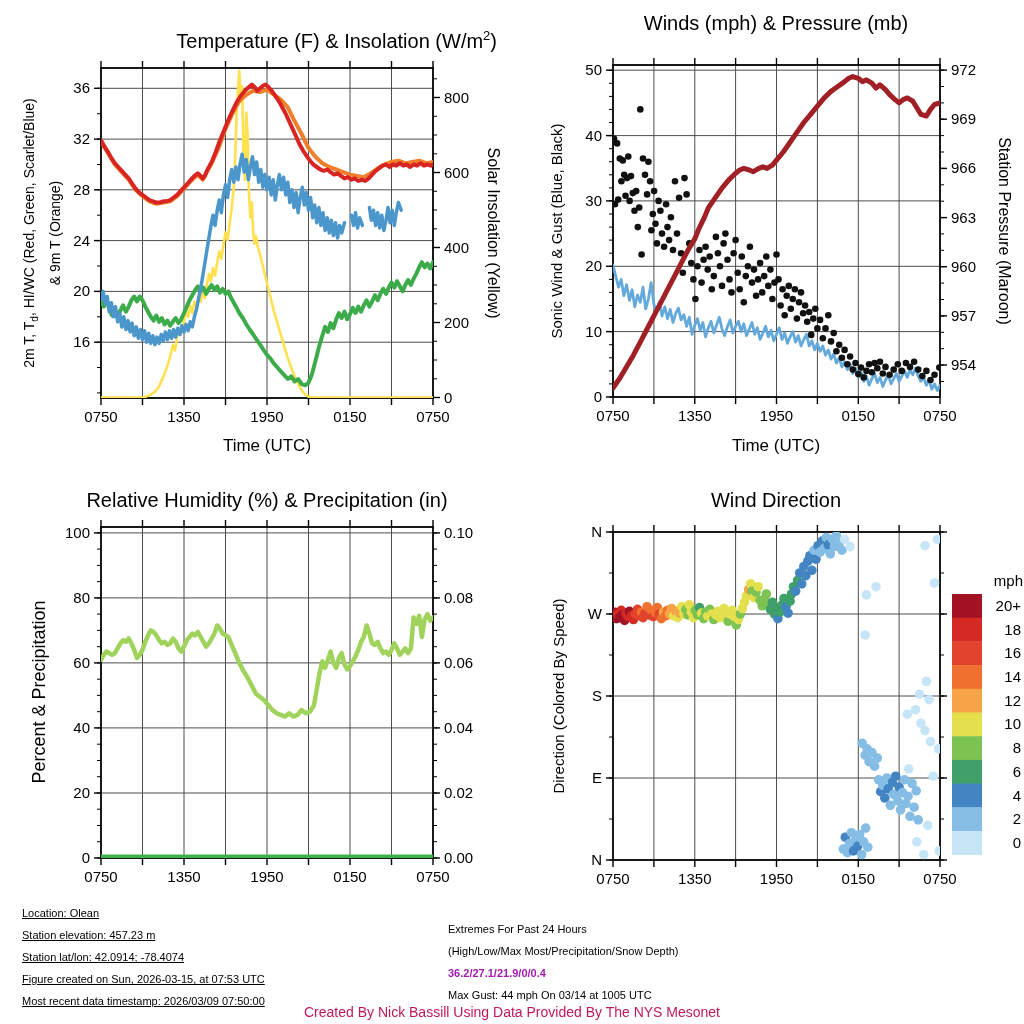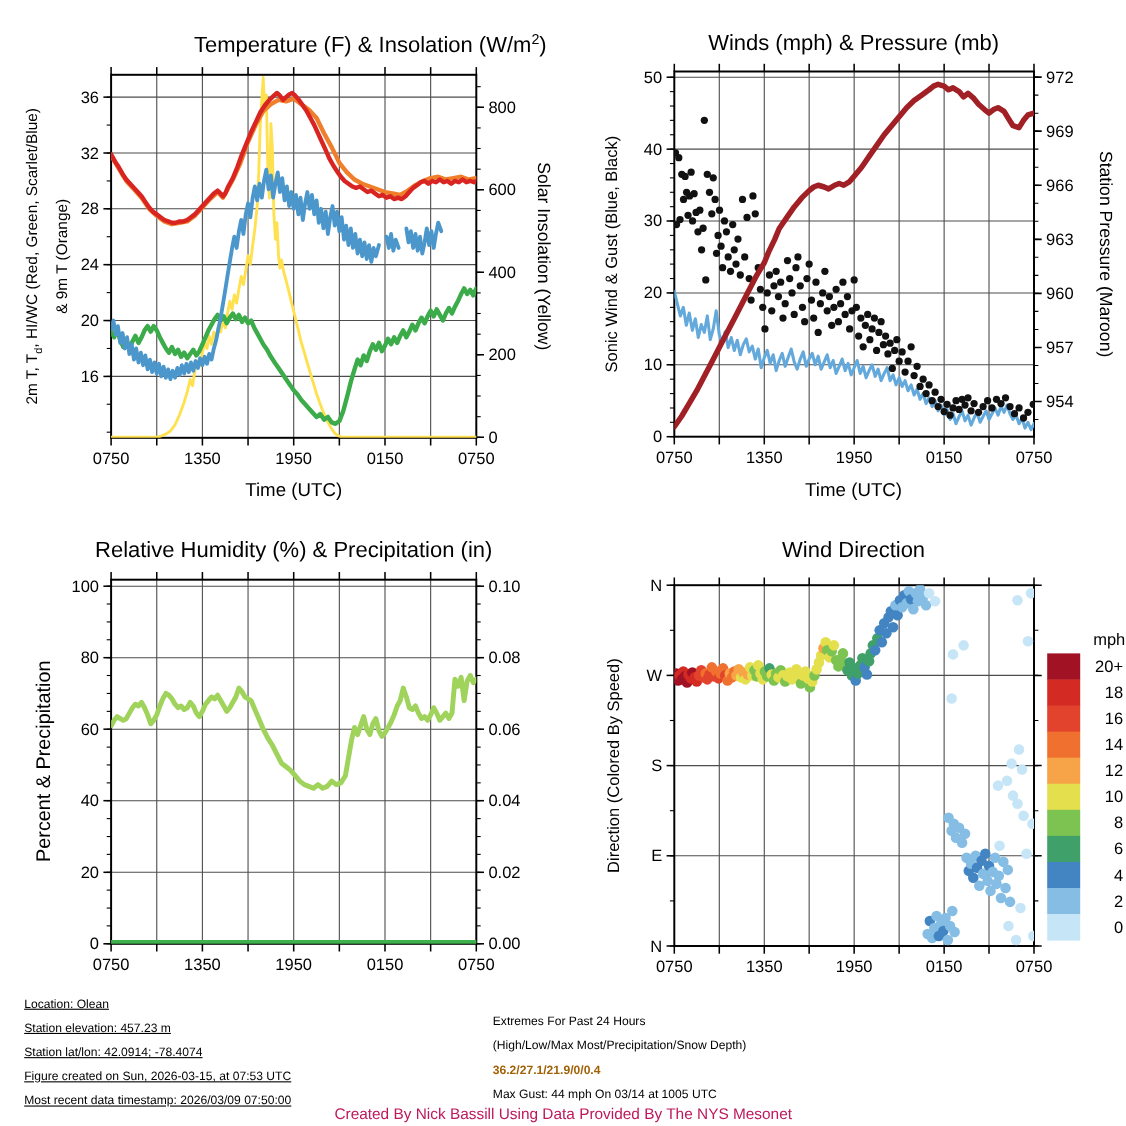--- a/index.html
+++ b/index.html
@@ -9,21 +9,21 @@
   .ovl{position:absolute;}
   .title{font-size:20px;text-align:center;white-space:nowrap;}
   .sup{font-size:13px;vertical-align:super;}
   .sub{font-size:10px;vertical-align:sub;}
   .ylab{text-align:center;white-space:nowrap;}
   .rotL{transform:rotate(-90deg);}
   .rotR{transform:rotate(90deg);}
   .xlab{font-size:17px;text-align:center;}
   .foot{font-size:11px;line-height:22px;text-decoration:underline;}
   .footR{font-size:11px;line-height:22px;text-align:left;}
-  .red{color:#a16207;font-weight:bold;}
+  .red{color:#a21caf;font-weight:bold;}
   .credit{font-size:14px;color:#be185d;text-align:center;}
   .grid{stroke:#4d4d4d;stroke-width:1;}
   .tick{stroke:#000;stroke-width:1.4;}
   .tick2{stroke:#000;stroke-width:1;}
   .frame{fill:none;stroke:#000;stroke-width:1.8;}
   .tlab{font-family:"Liberation Sans",sans-serif;font-size:15px;fill:#000;}
 </style>
 </head>
 <body>
 
@@ -807,21 +807,21 @@
         <rect x="952" y="783.6" width="30" height="24.099999999999998" fill="#4285c2"></rect>
         <text x="1021" y="800.5" text-anchor="end" class="tlab">4</text>
         <rect x="952" y="807.3" width="30" height="24.099999999999998" fill="#85bde4"></rect>
         <text x="1021" y="824.1" text-anchor="end" class="tlab">2</text>
         <rect x="952" y="831.0" width="30" height="24.099999999999998" fill="#c6e6f7"></rect>
         <text x="1021" y="847.9" text-anchor="end" class="tlab">0</text>
       </g>
     </svg>
 
   <div class="ovl title" style="left:37px;top:28px;width:460px;text-align:right;"><span>Temperature (F) &amp; Insolation (W/m</span><span class="sup">2</span><span>)</span></div>
-  <div class="ovl title" style="left:546px;top:28px;width:460px;">Winds (mph) &amp; Pressure (mb)</div>
+  <div class="ovl title" style="left:546px;top:12px;width:460px;">Winds (mph) &amp; Pressure (mb)</div>
   <div class="ovl title" style="left:546px;top:489px;width:460px;">Wind Direction</div>
   <div class="ovl title" style="left:17px;top:489px;width:500px;">Relative Humidity (%) &amp; Precipitation (in)</div>
 
   <div class="ovl ylab rotL" style="left:-160px;top:212px;width:400px;height:42px;font-size:14px;line-height:21px;">
     <div><span>2m T, T</span><span class="sub">d</span><span>, HI/WC (Red, Green, Scarlet/Blue)</span></div>
     <div>&amp; 9m T (Orange)</div>
   </div>
   <div class="ovl ylab rotR" style="left:332px;top:223px;width:320px;height:20px;font-size:16px;">Solar Insolation (Yellow)</div>
   <div class="ovl ylab rotL" style="left:388px;top:221px;width:340px;height:20px;font-size:15px;">Sonic Wind &amp; Gust (Blue, Black)</div>
   <div class="ovl ylab rotR" style="left:843px;top:221px;width:320px;height:20px;font-size:16px;">Station Pressure (Maroon)</div>

